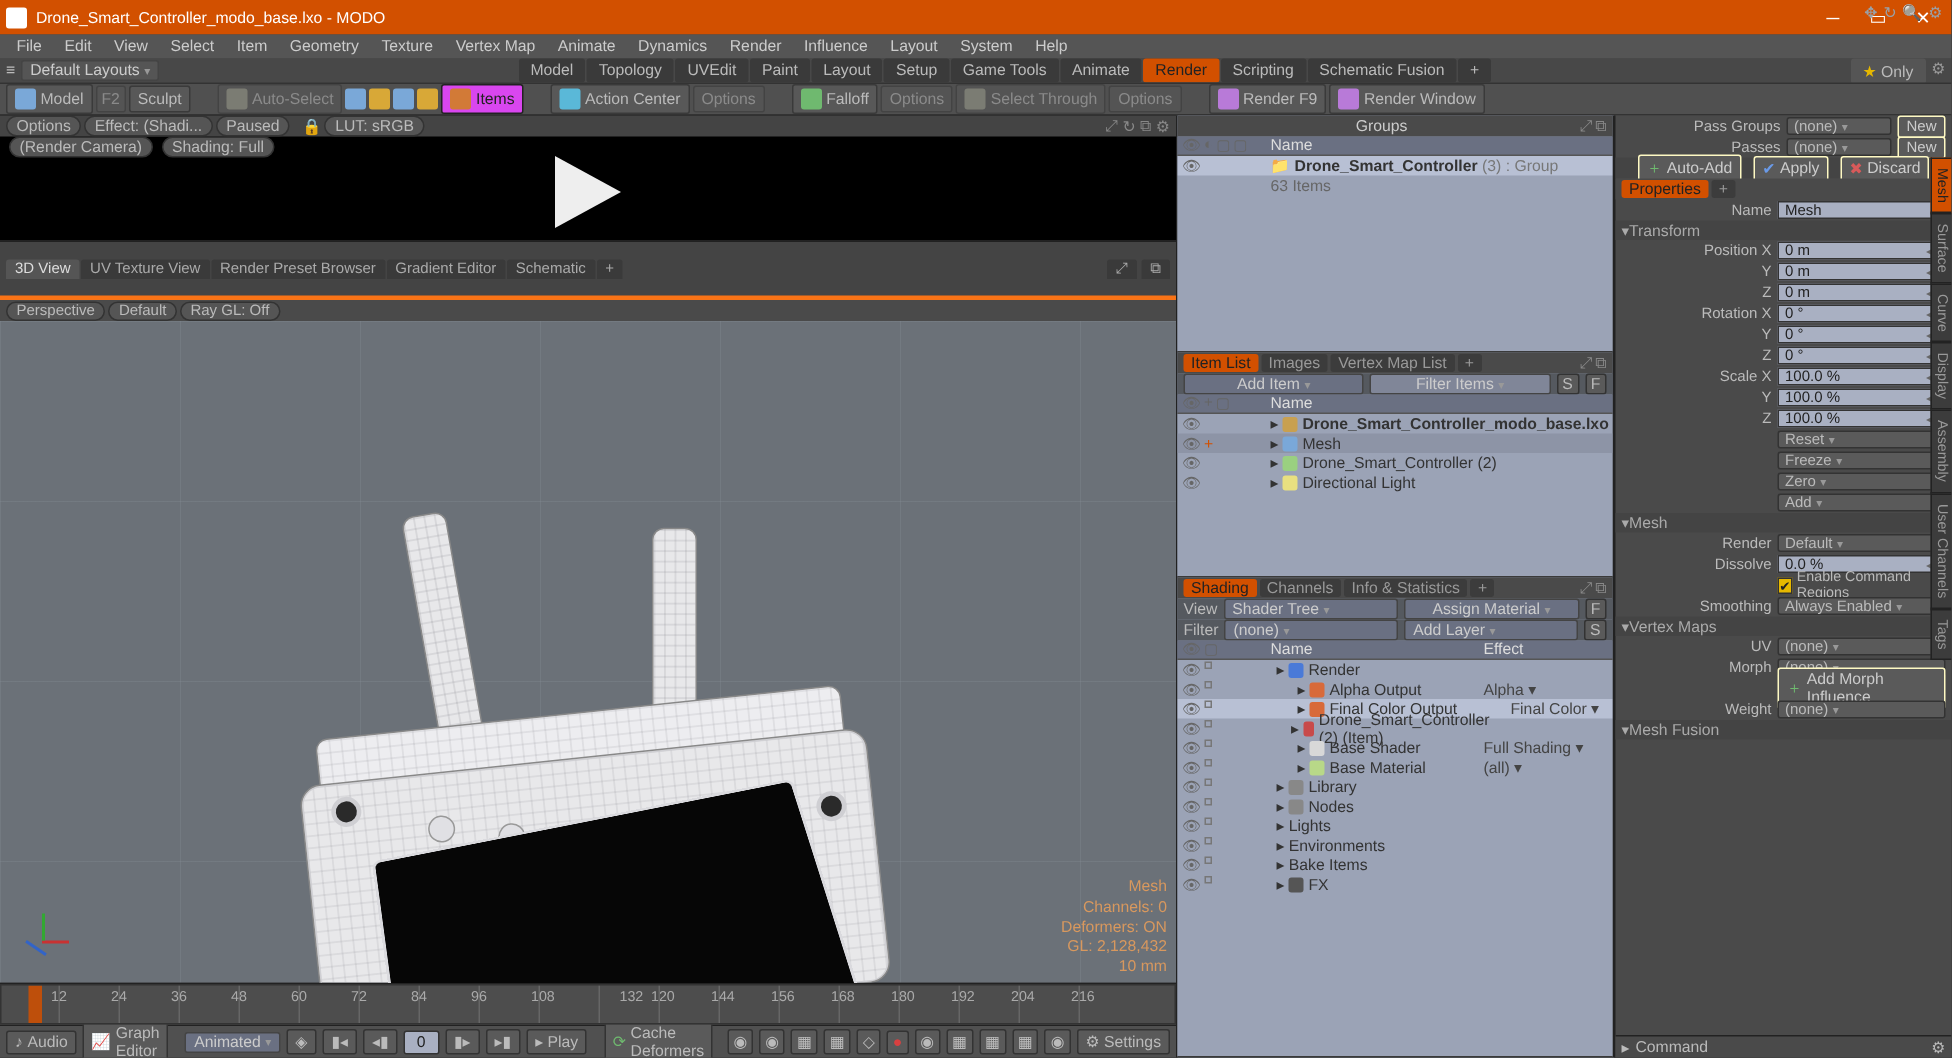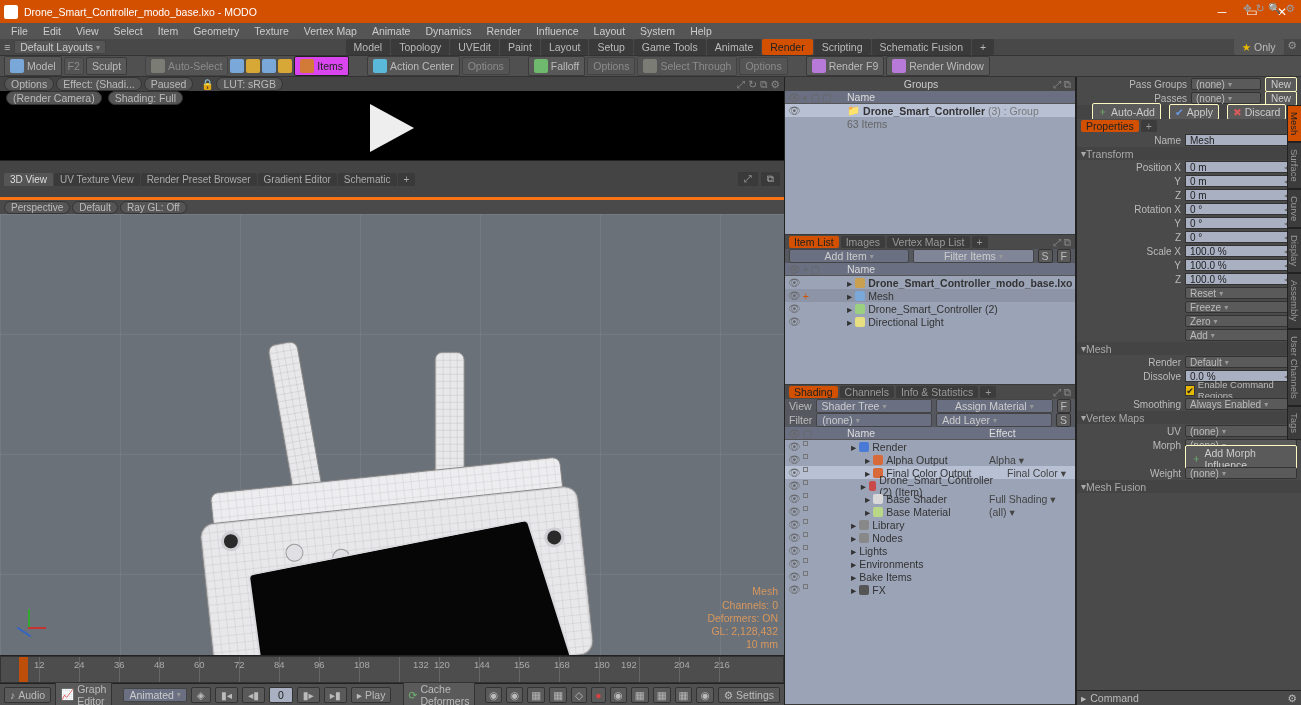--- a/index.html
+++ b/index.html
@@ -317,21 +317,21 @@
           <div class="tlabel" style="left: 412px;">132</div>
           <div class="tick" style="left: 478px;"></div>
           <div class="tlabel" style="left: 473px;">144</div>
           <div class="tick" style="left: 518px;"></div>
           <div class="tlabel" style="left: 513px;">156</div>
           <div class="tick" style="left: 558px;"></div>
           <div class="tlabel" style="left: 553px;">168</div>
           <div class="tick" style="left: 598px;"></div>
           <div class="tlabel" style="left: 593px;">180</div>
           <div class="tick" style="left: 638px;"></div>
-          <div class="tlabel" style="left: 620px;">192</div>
+          <div class="tlabel" style="left: 633px;">192</div>
           <div class="tick" style="left: 678px;"></div>
           <div class="tlabel" style="left: 673px;">204</div>
           <div class="tick" style="left: 718px;"></div>
           <div class="tlabel" style="left: 713px;">216</div>
         </div>
     </div>
 
     <div class="timebar">
       <div class="tbtn2">
           <span>♪</span>

